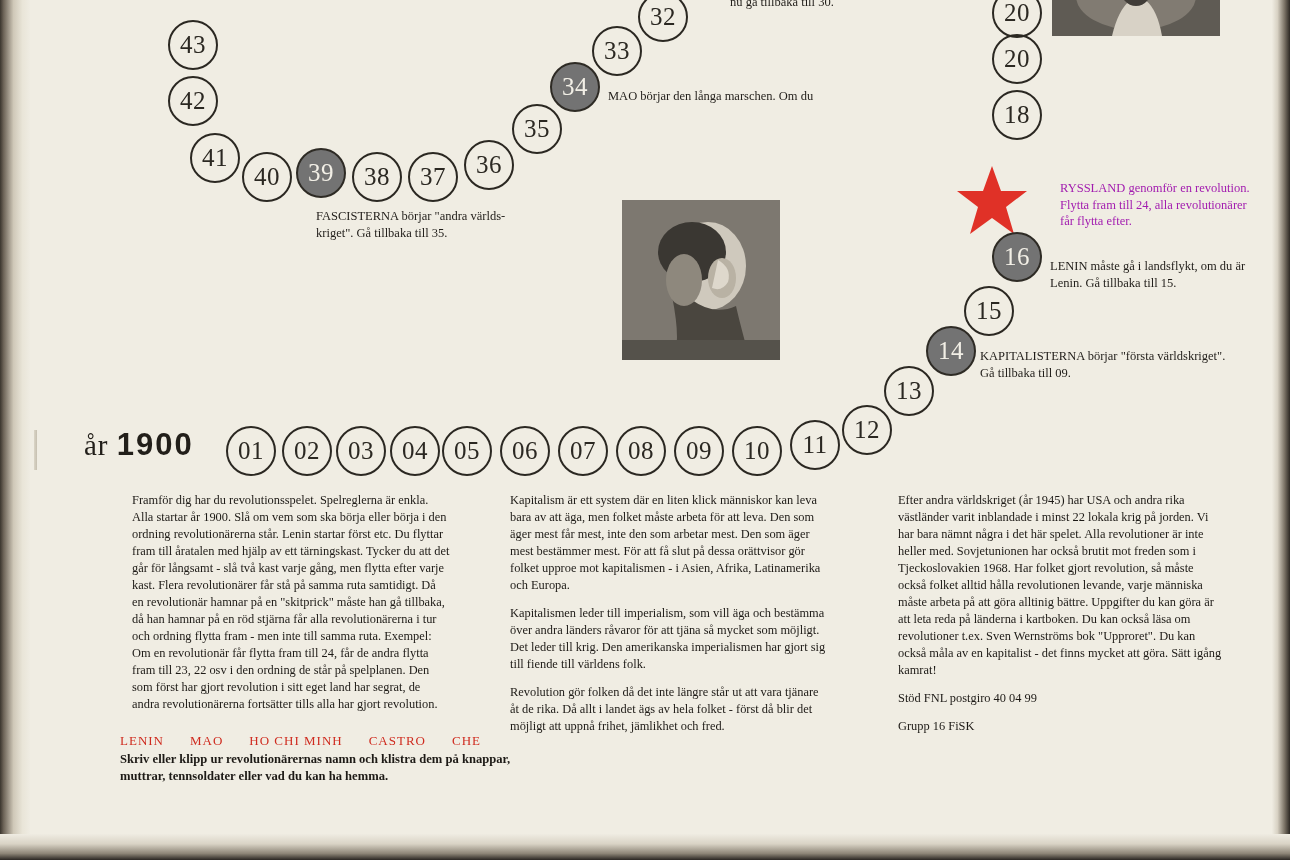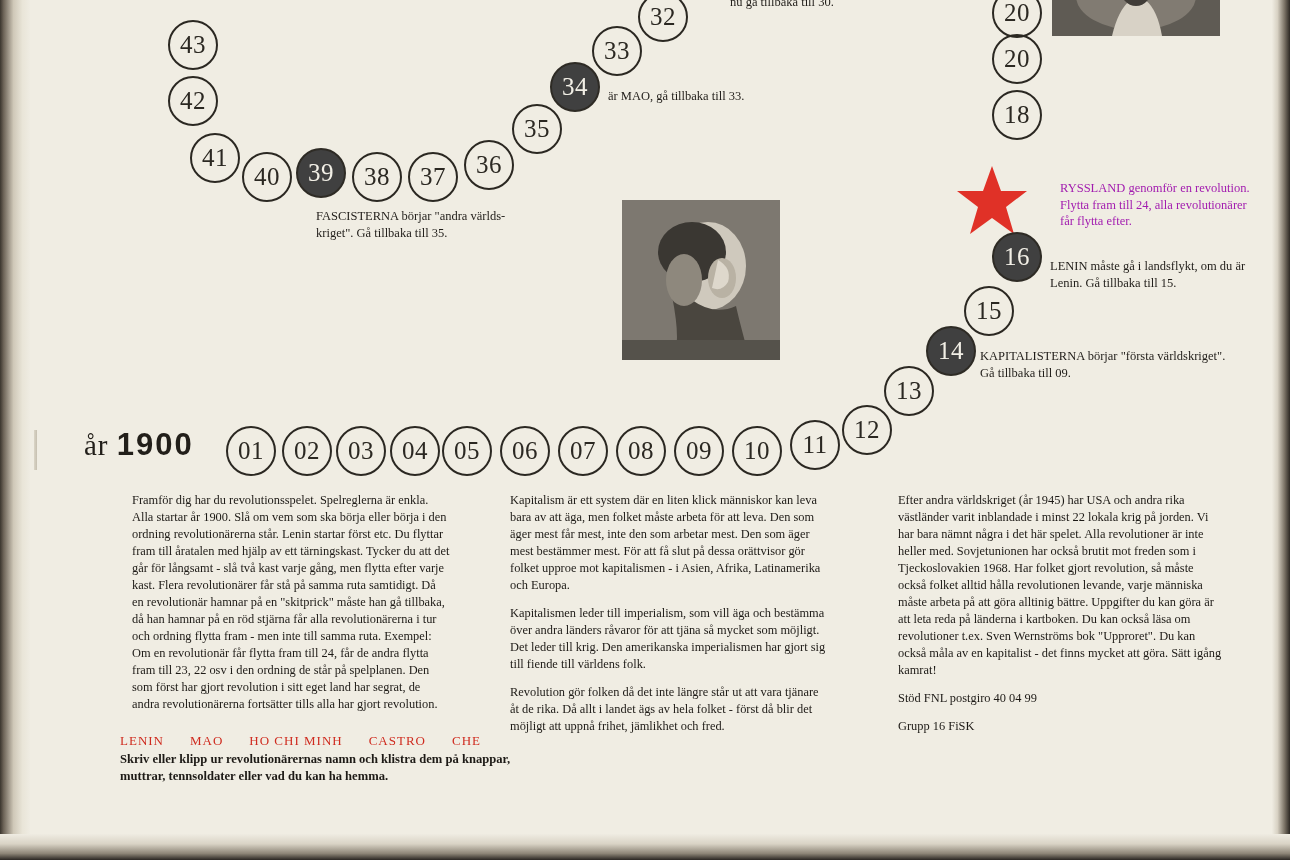--- a/index.html
+++ b/index.html
@@ -20,21 +20,21 @@
   .fold{position:absolute;left:34px;top:430px;width:3px;height:40px;
     background:linear-gradient(to right,#d6d0c0,#bcb5a4);opacity:.8;}
 
   
   .node{
     position:absolute;border:2px solid #2b2822;border-radius:50%;
     box-sizing:border-box;display:flex;align-items:center;justify-content:center;
     font-family:"Liberation Serif",serif;letter-spacing:.5px;
     color:#2b2822;background:transparent;
   }
-  .node.filled{background:#404040;color:#f2efe6;border-color:#2e2b25;}
+  .node.filled{background:#737373;color:#f2efe6;border-color:#2e2b25;}
   .n-m{width:50px;height:50px;font-size:25px;}
 
   .year{position:absolute;left:84px;top:427px;font-size:29px;color:#221f1a;letter-spacing:1px;}
   .year b{font-family:"Liberation Sans",sans-serif;font-weight:700;font-size:31px;letter-spacing:2px;}
 
   
   .cap{position:absolute;font-size:12.5px;line-height:1.32;color:#201d19;}
   .cap.red{color:#a21caf;}
 
   
@@ -130,21 +130,21 @@
       <div class="node n-m" style="left: 558px; top: 426px;">07</div>
       <div class="node n-m" style="left: 500px; top: 426px;">06</div>
       <div class="node n-m" style="left: 442px; top: 426px;">05</div>
       <div class="node n-m" style="left: 390px; top: 426px;">04</div>
       <div class="node n-m" style="left: 336px; top: 426px;">03</div>
       <div class="node n-m" style="left: 282px; top: 426px;">02</div>
       <div class="node n-m" style="left: 226px; top: 426px;">01</div>
     </div>
   <div id="captions-layer">
       <div class="cap" style="left: 608px; top: 88px; width: 300px;">
-        <div>är MAO, gå tillbaka till 33.</div>
+        <div>MAO börjar den långa marschen.   Om du</div>
       </div>
       <div class="cap" style="left: 316px; top: 208px; width: 260px;">
         <div>FASCISTERNA börjar "andra världs-</div>
         <div>kriget".  Gå tillbaka till 35.</div>
       </div>
       <div class="cap" style="left: 730px; top: -6px; width: 200px;">
         <div>nu gå tillbaka till 30.</div>
       </div>
       <div class="cap red" style="left: 1060px; top: 180px; width: 230px;">
         <div>RYSSLAND genomför en revolution.</div>

